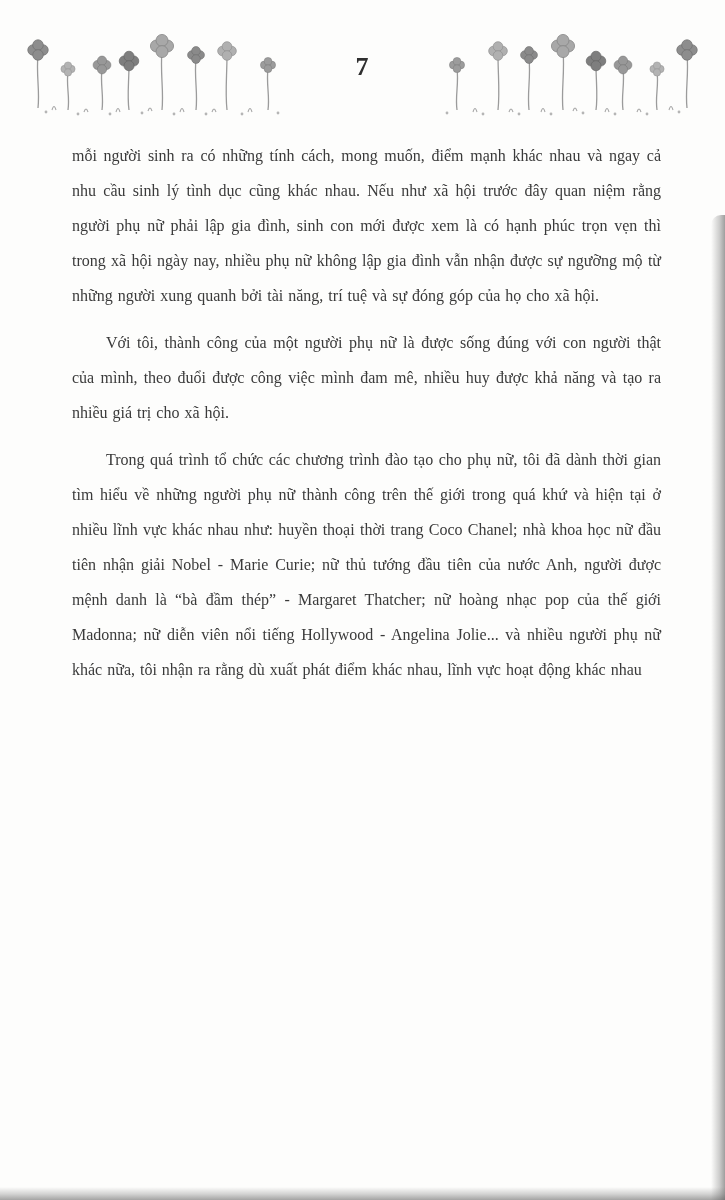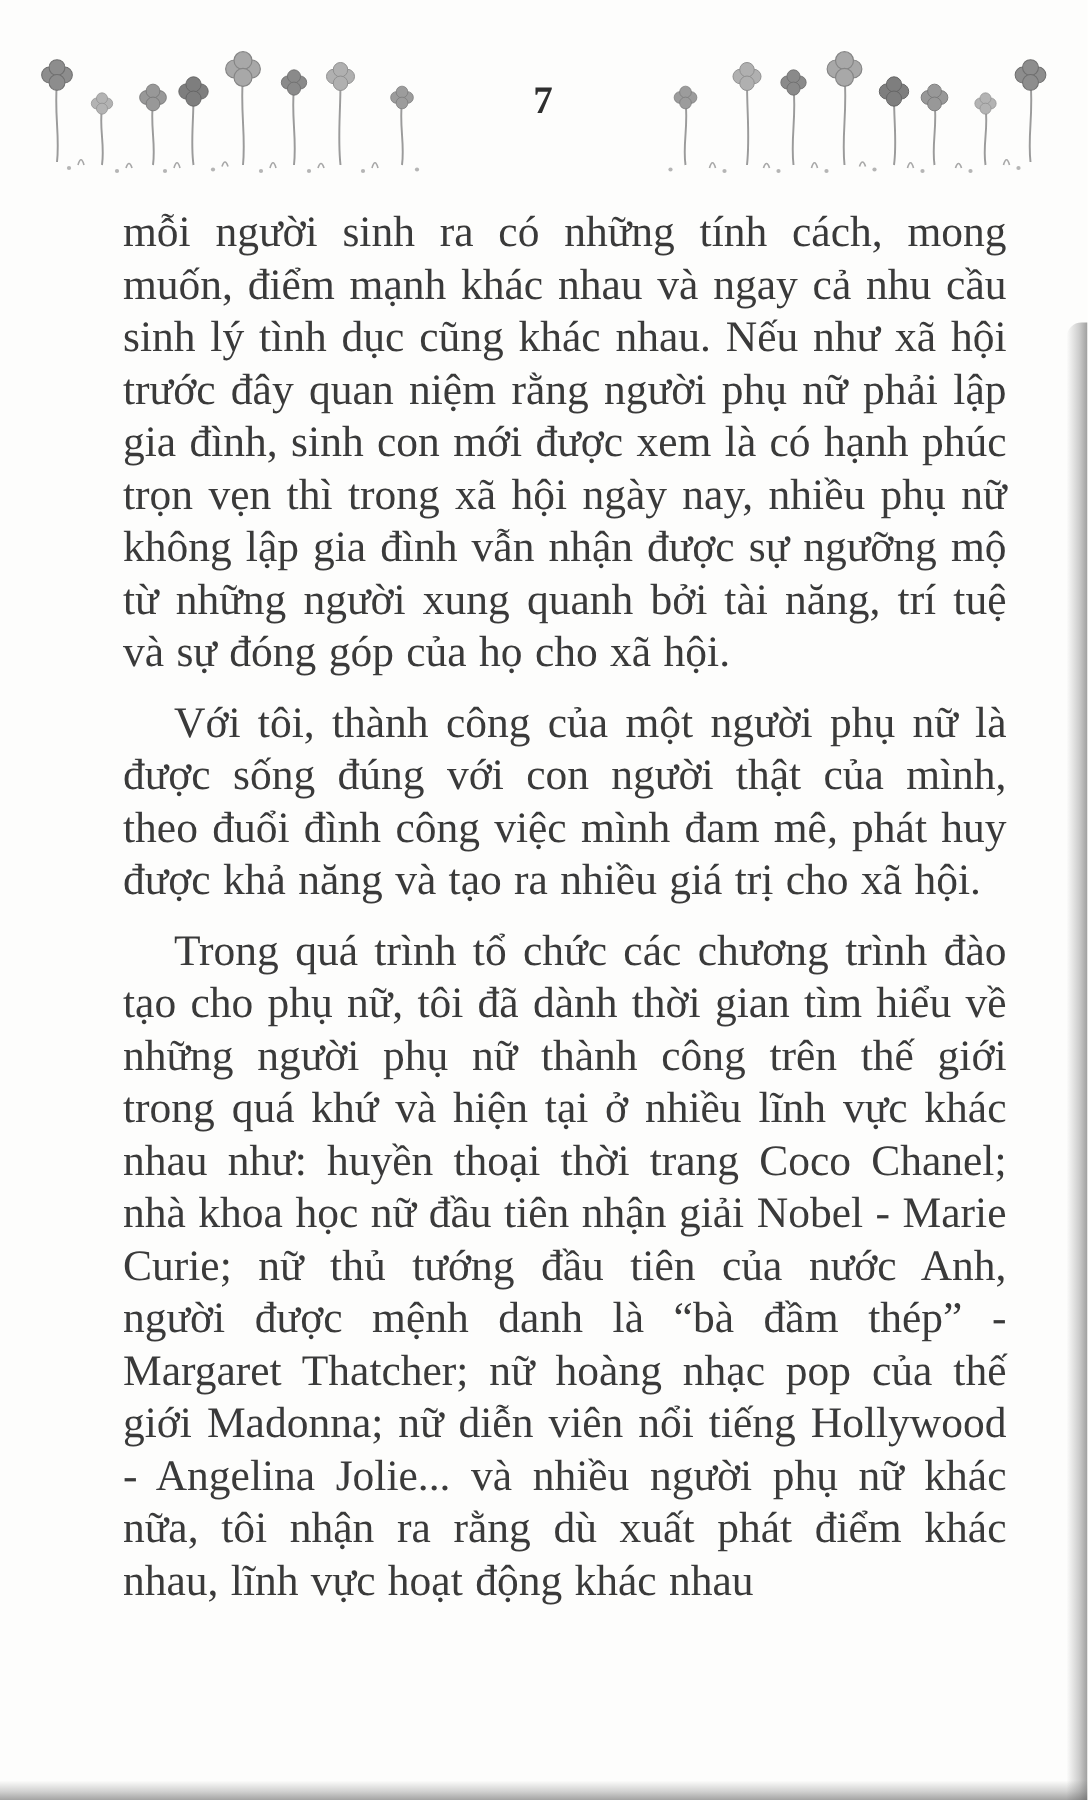--- a/index.html
+++ b/index.html
@@ -14,22 +14,22 @@
   .header{
     position:absolute;top:16px;left:0;width:725px;height:112px;
   }
   .header-svg{position:absolute;top:0;left:0;}
   .page-number{
     position:absolute;top:36px;left:0;width:725px;
     text-align:center;font-size:26px;font-weight:bold;color:#2f2f2f;
     letter-spacing:1px;
   }
   .content{
-    position:absolute;top:138px;left:82px;width:589px;
-    color:#3a3a3a;font-size:29px;line-height:35px;
+    position:absolute;top:138px;left:72px;width:589px;
+    color:#3a3a3a;font-size:16px;line-height:35px;
     text-align:justify;text-justify:inter-word;
     word-spacing:1px;
   }
   .content p{margin:0 0 12px 0;}
   .content p.indent{text-indent:34px;}
   .edge-shadow-right{
     position:absolute;top:215px;right:0;bottom:0;width:14px;
     background:linear-gradient(to right, rgba(120,120,120,0) 0%, rgba(115,115,115,0.35) 60%, rgba(95,95,95,0.6) 100%);
     border-top-left-radius:10px;
   }
@@ -97,20 +97,20 @@
       </g>
       <g transform="translate(709,8) scale(-1,1)">
         <use href="#cluster"></use>
       </g>
     </svg>
     <div class="page-number">7</div>
   </div>
 
   <div class="content">
     <p>mỗi người sinh ra có những tính cách, mong muốn, điểm mạnh khác nhau và ngay cả nhu cầu sinh lý tình dục cũng khác nhau. Nếu như xã hội trước đây quan niệm rằng người phụ nữ phải lập gia đình, sinh con mới được xem là có hạnh phúc trọn vẹn thì trong xã hội ngày nay, nhiều phụ nữ không lập gia đình vẫn nhận được sự ngưỡng mộ từ những người xung quanh bởi tài năng, trí tuệ và sự đóng góp của họ cho xã hội.</p>
-    <p class="indent">Với tôi, thành công của một người phụ nữ là được sống đúng với con người thật của mình, theo đuổi đình công việc mình đam mê, phát huy được khả năng và tạo ra nhiều giá trị cho xã hội.</p>
+    <p class="indent">Với tôi, thành công của một người phụ nữ là được sống đúng với con người thật của mình, theo đuổi được công việc mình đam mê, nhiều huy được khả năng và tạo ra nhiều giá trị cho xã hội.</p>
     <p class="indent">Trong quá trình tổ chức các chương trình đào tạo cho phụ nữ, tôi đã dành thời gian tìm hiểu về những người phụ nữ thành công trên thế giới trong quá khứ và hiện tại ở nhiều lĩnh vực khác nhau như: huyền thoại thời trang Coco Chanel; nhà khoa học nữ đầu tiên nhận giải Nobel - Marie Curie; nữ thủ tướng đầu tiên của nước Anh, người được mệnh danh là “bà đầm thép” - Margaret Thatcher; nữ hoàng nhạc pop của thế giới Madonna; nữ diễn viên nổi tiếng Hollywood - Angelina Jolie... và nhiều người phụ nữ khác nữa, tôi nhận ra rằng dù xuất phát điểm khác nhau, lĩnh vực hoạt động khác nhau</p>
   </div>
 
   <div class="edge-shadow-right"></div>
   <div class="edge-shadow-bottom"></div>
 
 </div>
 
 </body></html>

